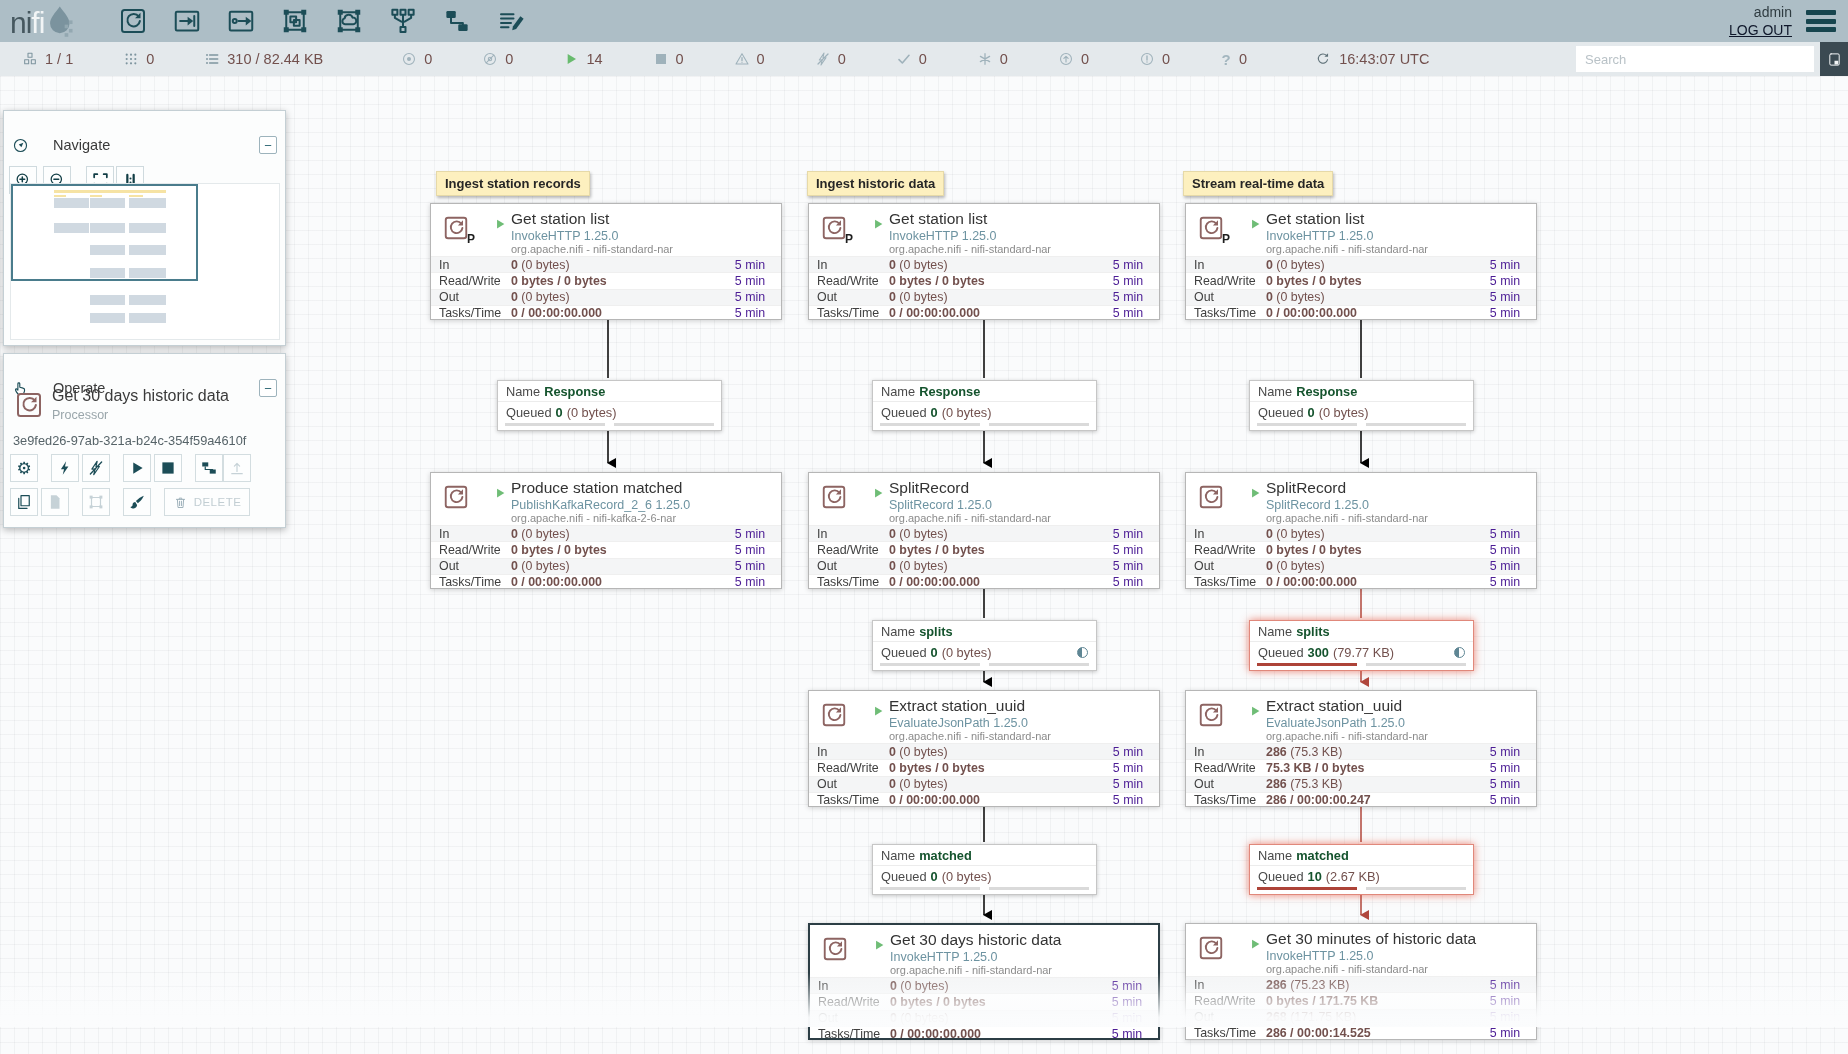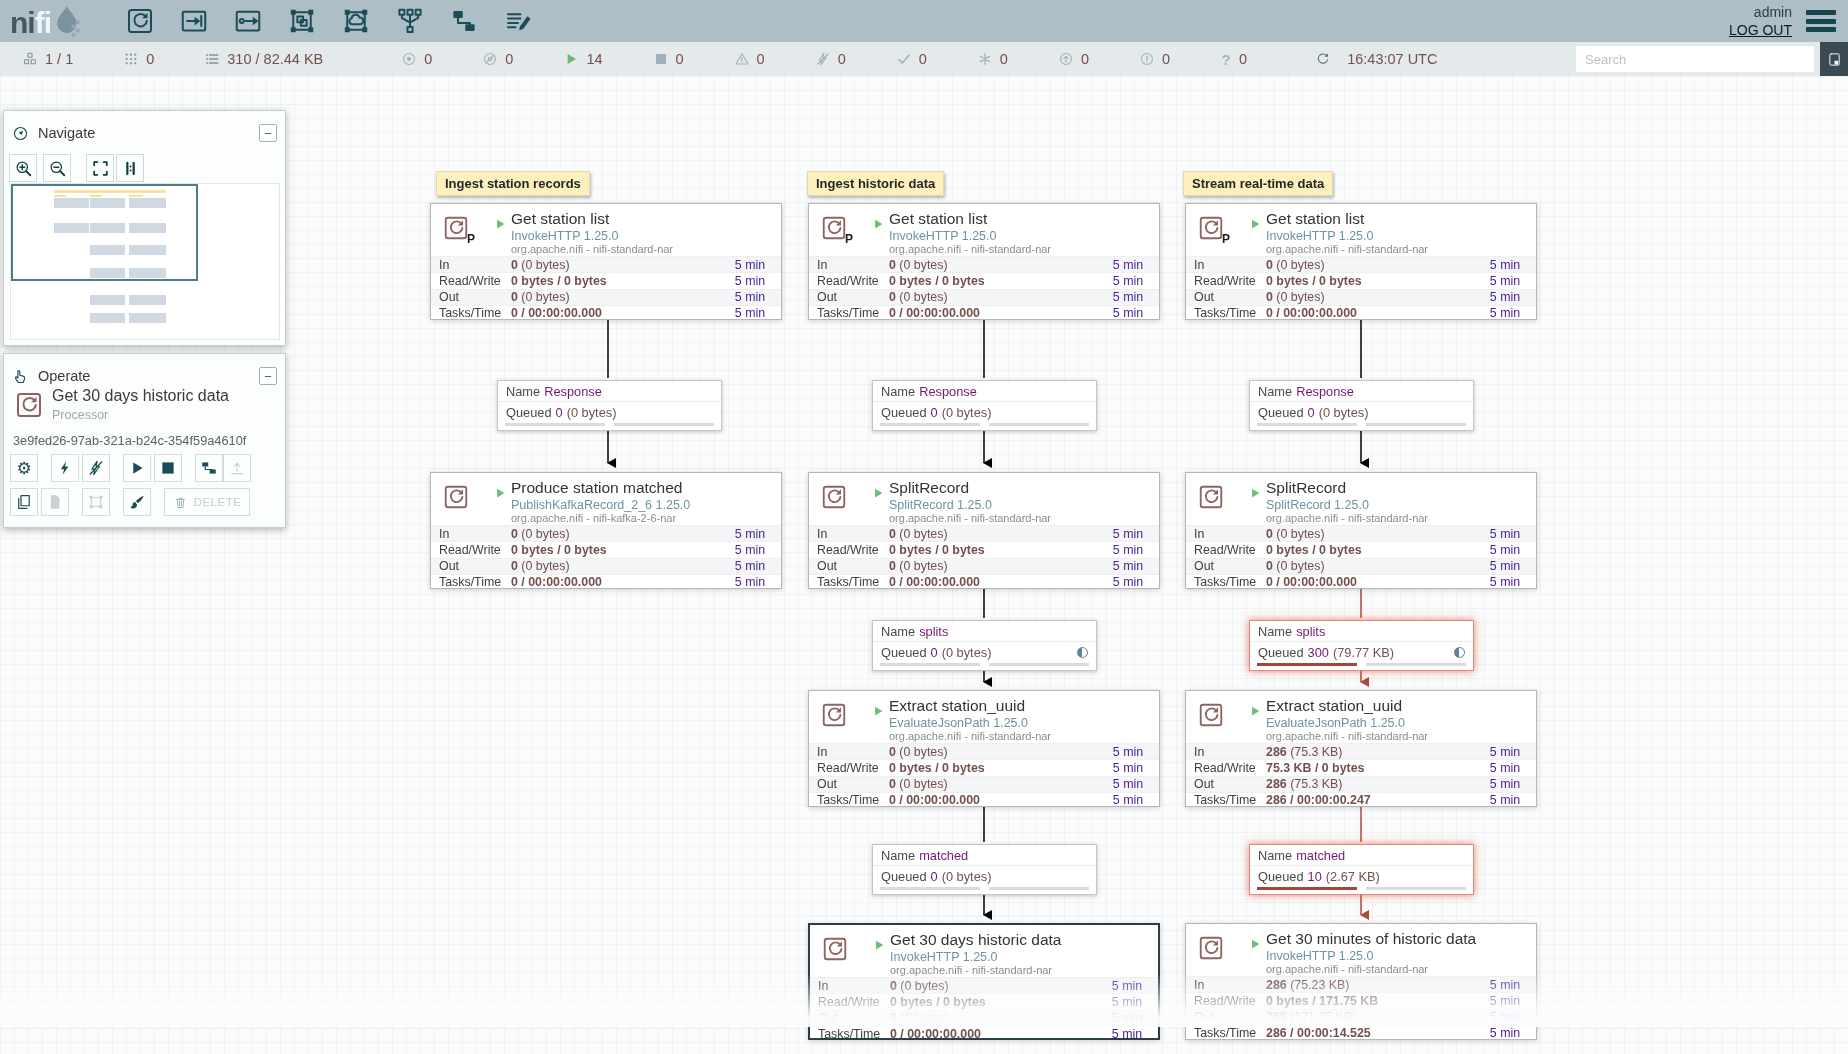--- a/index.html
+++ b/index.html
@@ -1,40 +1,40 @@
 <!DOCTYPE html>
 <html><head>
 <meta charset="utf-8">
 <style>
   *{box-sizing:border-box;margin:0;padding:0}
   html,body{width:1848px;height:1054px;overflow:hidden;font-family:"Liberation Sans",sans-serif;background:#fbfcfd;position:relative}
 
   
   .header{position:absolute;top:0;left:0;right:0;height:42px;background:#adbec6;display:flex;align-items:center;z-index:40}
-  .logo{margin-left:10px;display:flex;align-items:flex-end;font-weight:700;font-size:30px;letter-spacing:-1px;line-height:1}
+  .logo{margin-left:10px;display:flex;align-items:flex-end;font-weight:400;font-size:30px;letter-spacing:-1px;line-height:1}
   .logo .ni{color:#46585f}.logo .fi{color:#f2f5f6}
   .logo-drop{width:30px;height:34px;margin-left:2px}
   .toolbar{display:flex;align-items:center;margin-left:42px;gap:24px}
   .tb-icon{width:30px;height:30px;color:#1c4d57;cursor:grab}
   .user-area{margin-left:auto;display:flex;align-items:center;margin-right:12px;gap:14px}
   .user-text{text-align:right;font-size:14px;color:#2f3c41;line-height:1.3}
   .logout{color:#0f172a;text-decoration:underline;font-size:14px;cursor:pointer}
   .menu-btn{width:30px;height:22px;display:flex;flex-direction:column;justify-content:space-between;cursor:pointer}
   .menu-btn span{display:block;height:5px;background:#17454e;border-radius:1px}
 
   
   .statusbar{position:absolute;top:42px;left:0;right:0;height:34px;background:#e4e9ec;display:flex;align-items:center;padding-left:22px;font-size:14.5px;color:#72504d;z-index:40}
   .sb-item{display:flex;align-items:center;gap:7px;margin-right:50px;white-space:nowrap}
   .sb-item.gap{margin-left:28px}
   .sb-ic{width:16px;height:16px;color:#9fb2bb;flex:0 0 auto;display:inline-flex}
   .sb-ic.dark{color:#7e959f}
   .sb-ic.green{color:#68bb6e}
   .sb-uni{color:#a3b6bf;font-size:15px;font-weight:700;width:12px;text-align:center}
   .sb-val{color:#72504d}
-  .sb-refresh{display:flex;gap:16px;margin-left:18px;cursor:pointer}
+  .sb-refresh{display:flex;gap:8px;margin-left:18px;cursor:pointer}
   .sb-refresh .sb-ic{color:#5d7077}
   .search-box{position:absolute;right:34px;top:4px;width:238px;height:26px;background:#fff;border:none;padding:0 9px;font-size:13px;color:#444;font-family:"Liberation Sans",sans-serif}
   .search-box::placeholder{color:#b9c2c7}
   .new-canvas-btn{position:absolute;right:0;top:0;width:28px;height:34px;background:#3b4a52;display:flex;align-items:center;justify-content:center;cursor:pointer}
   .new-canvas-btn .sb-ic{color:#f2f5f6;width:15px;height:15px}
 
   
   .canvas{position:absolute;top:76px;left:0;width:1848px;height:978px;overflow:hidden;background-color:#fafbfc;
     background-image:linear-gradient(to right,rgba(30,45,50,.045) 1px,transparent 1px),linear-gradient(to bottom,rgba(30,45,50,.045) 1px,transparent 1px);
     background-size:14px 14px}
@@ -59,32 +59,32 @@
   .stat-label{width:80px;padding-left:8px}
   .stat-val{flex:1;color:#72504d;white-space:nowrap}
   .stat-val b{font-weight:700}
   .stat-win{width:54px;text-align:center;padding-right:8px;color:#4c1d95}
 
   
   .conn{position:absolute;width:225px;background:#fff;border:1px solid #c6c6c6;box-shadow:0 1px 4px rgba(0,0,0,.22);font-size:12.8px;color:#4a4a4a;cursor:pointer}
   .conn.alert{border-color:#e0887b;box-shadow:0 0 8px rgba(228,80,55,.7)}
   .conn-row{height:21px;display:flex;align-items:center;padding:8px 8px;gap:4px}
   .conn-row.nrow{border-bottom:1px solid #ececec}
-  .conn b{color:#701a75;font-weight:400}
+  .conn b{color:#14532d;font-weight:700}
   .conn .qdetail{color:#72504d}
   .moon{margin-left:auto;width:11px;height:11px;border-radius:50%;border:1.5px solid #5f8694;background:linear-gradient(90deg,#5f8694 50%,#fff 50%)}
   .bars{display:flex;justify-content:space-between;padding:0 7px 4px}
   .bar{width:100px;height:3px;background:#dadada}
   .bar.red{background:#ad4338}
 
   
   .side-panel{position:absolute;left:3px;width:283px;background:#fcfdfd;border:1px solid #c4cfd4;box-shadow:0 2px 7px rgba(0,0,0,.28);z-index:30}
   #nav-panel{top:34px;height:236px}
   #op-panel{top:277px;height:175px}
-  .panel-head{display:flex;align-items:center;padding:13px 8px 4px;font-size:14.5px;color:#3a3a3a;gap:9px}
+  .panel-head{display:flex;align-items:center;padding:25px 8px 4px;font-size:14.5px;color:#3a3a3a;gap:24px}
   .panel-head .sb-ic{color:#1c4d57;width:17px;height:17px}
   .panel-min{margin-left:auto;width:18px;height:18px;border:1px solid #9db3bc;border-radius:2px;color:#2c6673;background:#fff;display:flex;align-items:center;justify-content:center;font-size:13px;line-height:1;cursor:pointer}
   .nav-btns{display:flex;padding:8px 5px 0}
   .sq-btn{width:28px;height:28px;border:1px solid #cfdade;background:#fdfefe;color:#123e46;display:flex;align-items:center;justify-content:center;cursor:pointer}
   .sq-btn .sb-ic{width:19px;height:19px;color:#123e46}
   .minimap{position:absolute;left:6px;top:72px;width:270px;height:157px;background:#fff;border:1px solid #e4e9eb;cursor:grab}
   .viewport{position:absolute;left:0;top:0;width:187px;height:97px;border:2px solid #4a7c8c}
   .mini-block{position:absolute;height:10px;background:#d0d9e1}
   .mini-yellow{position:absolute;background:#f6e3a4}
 

